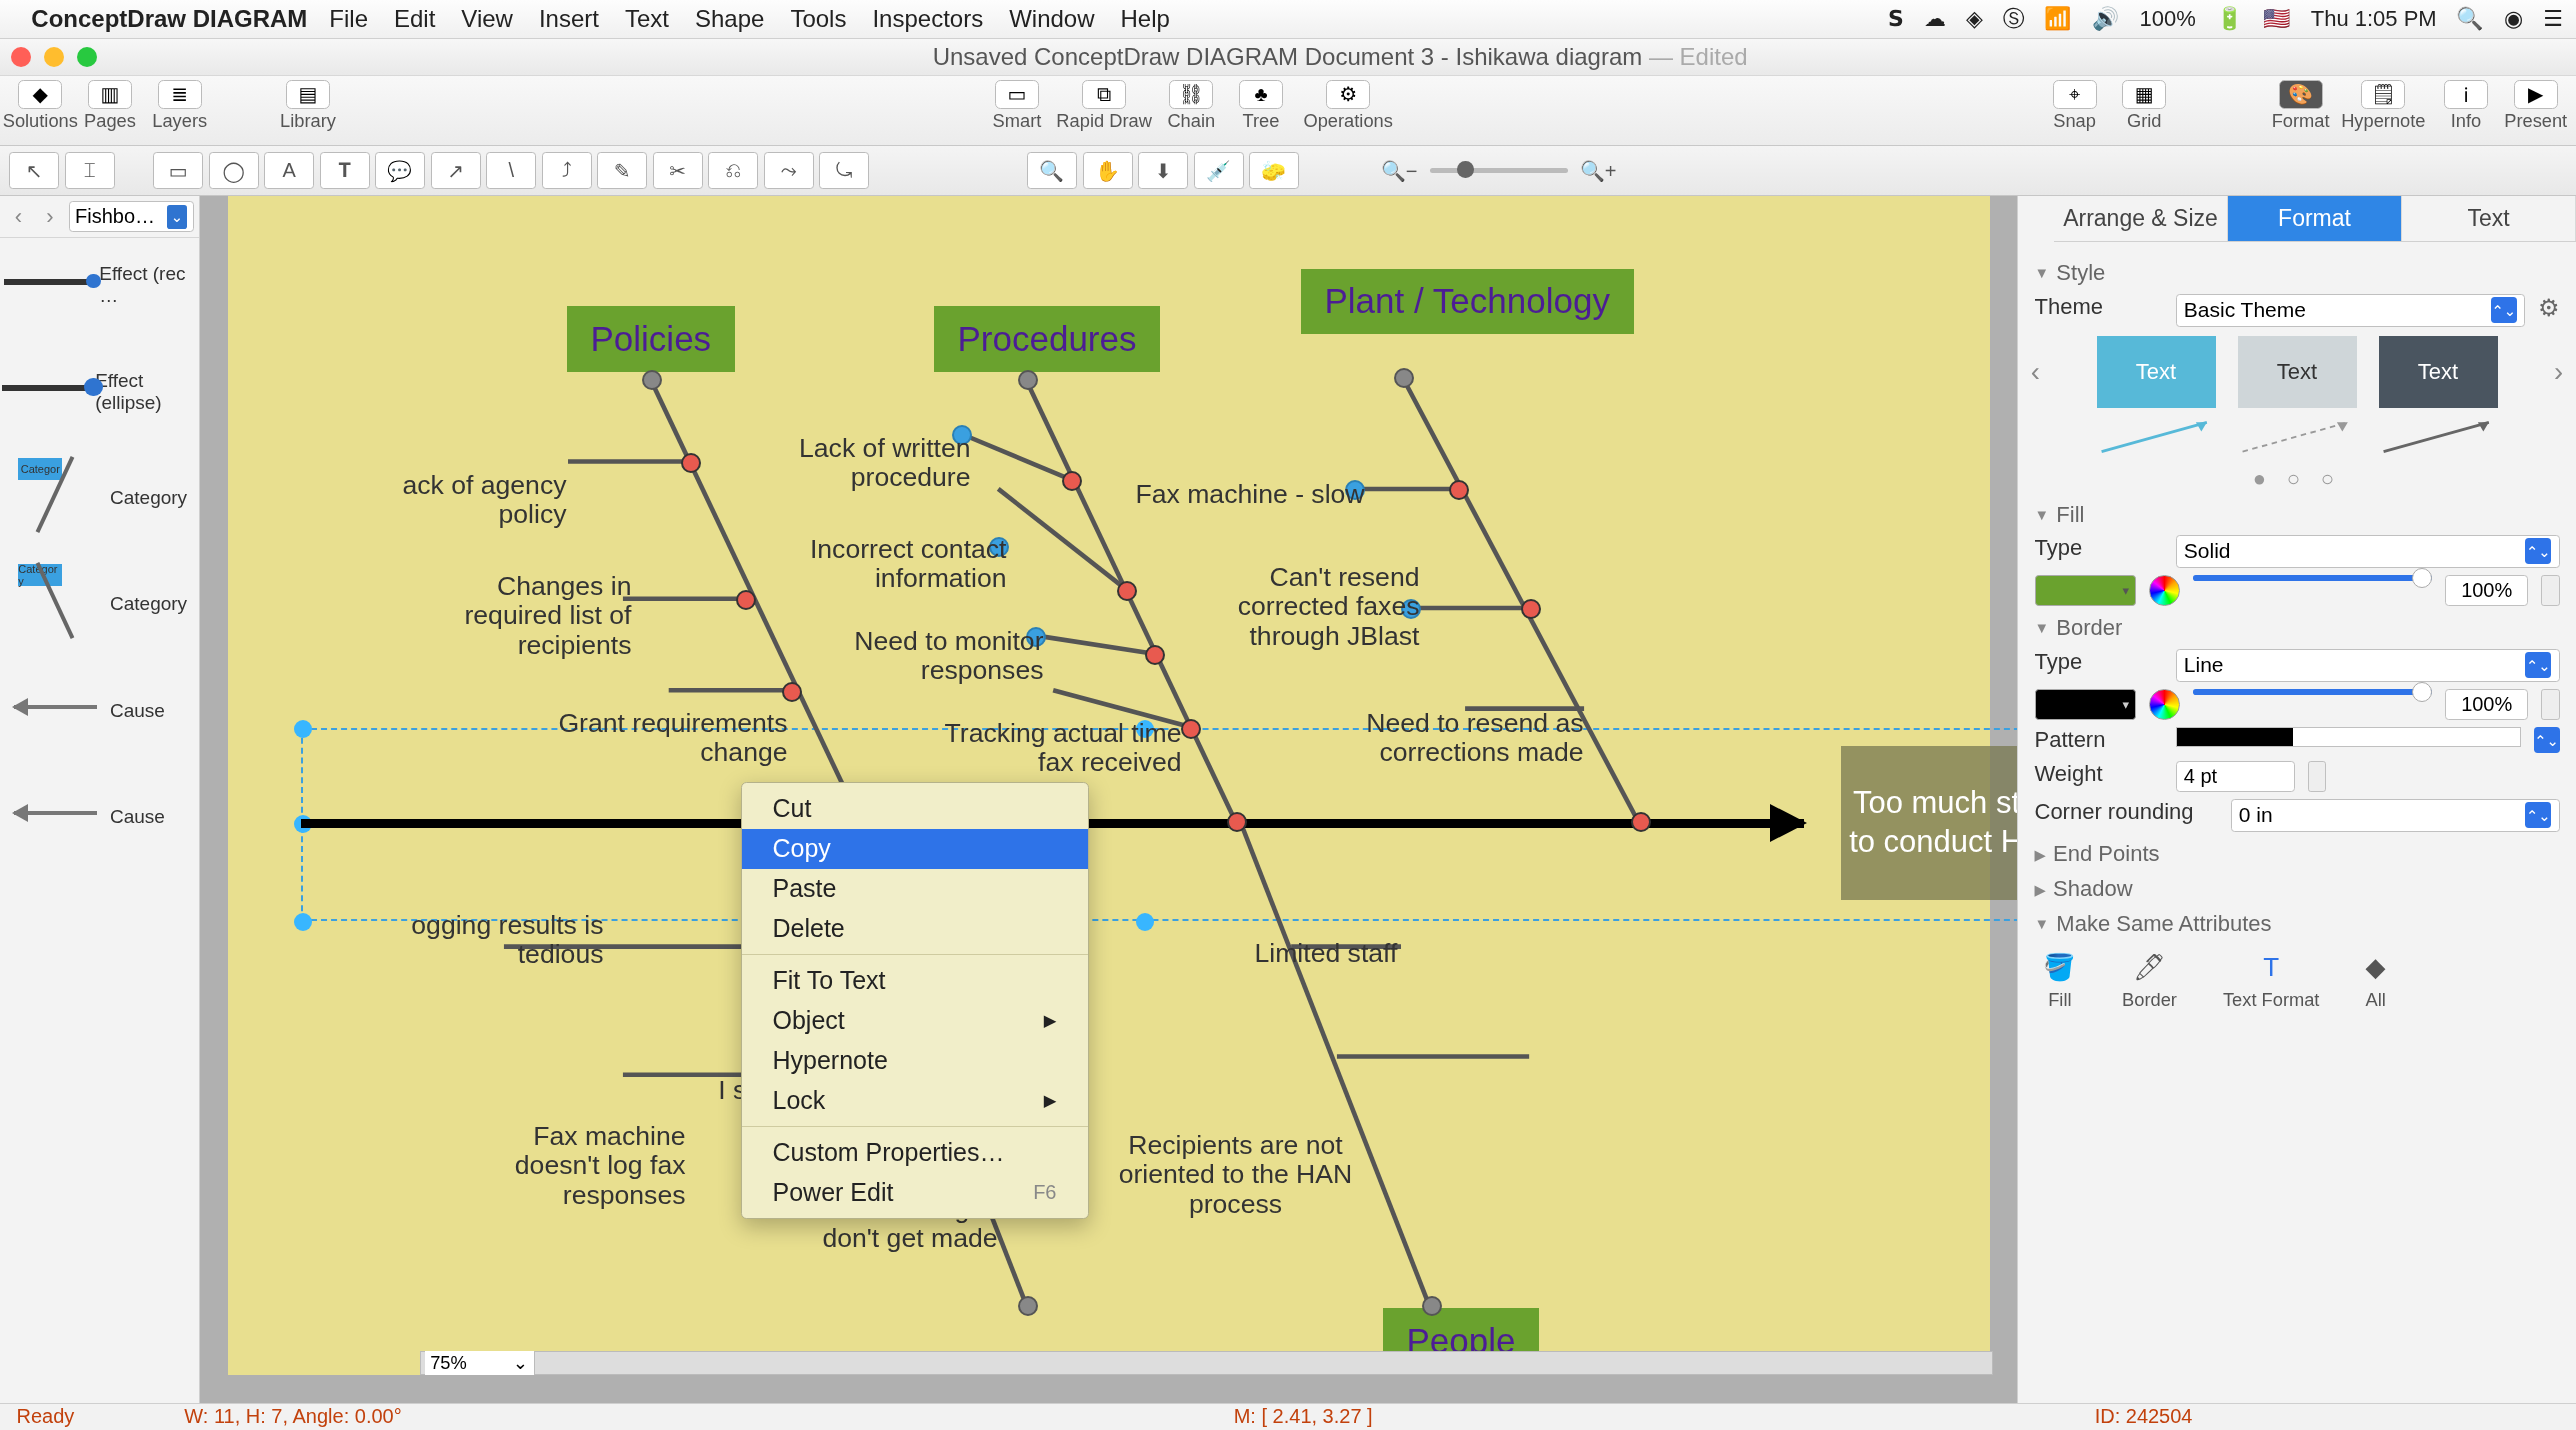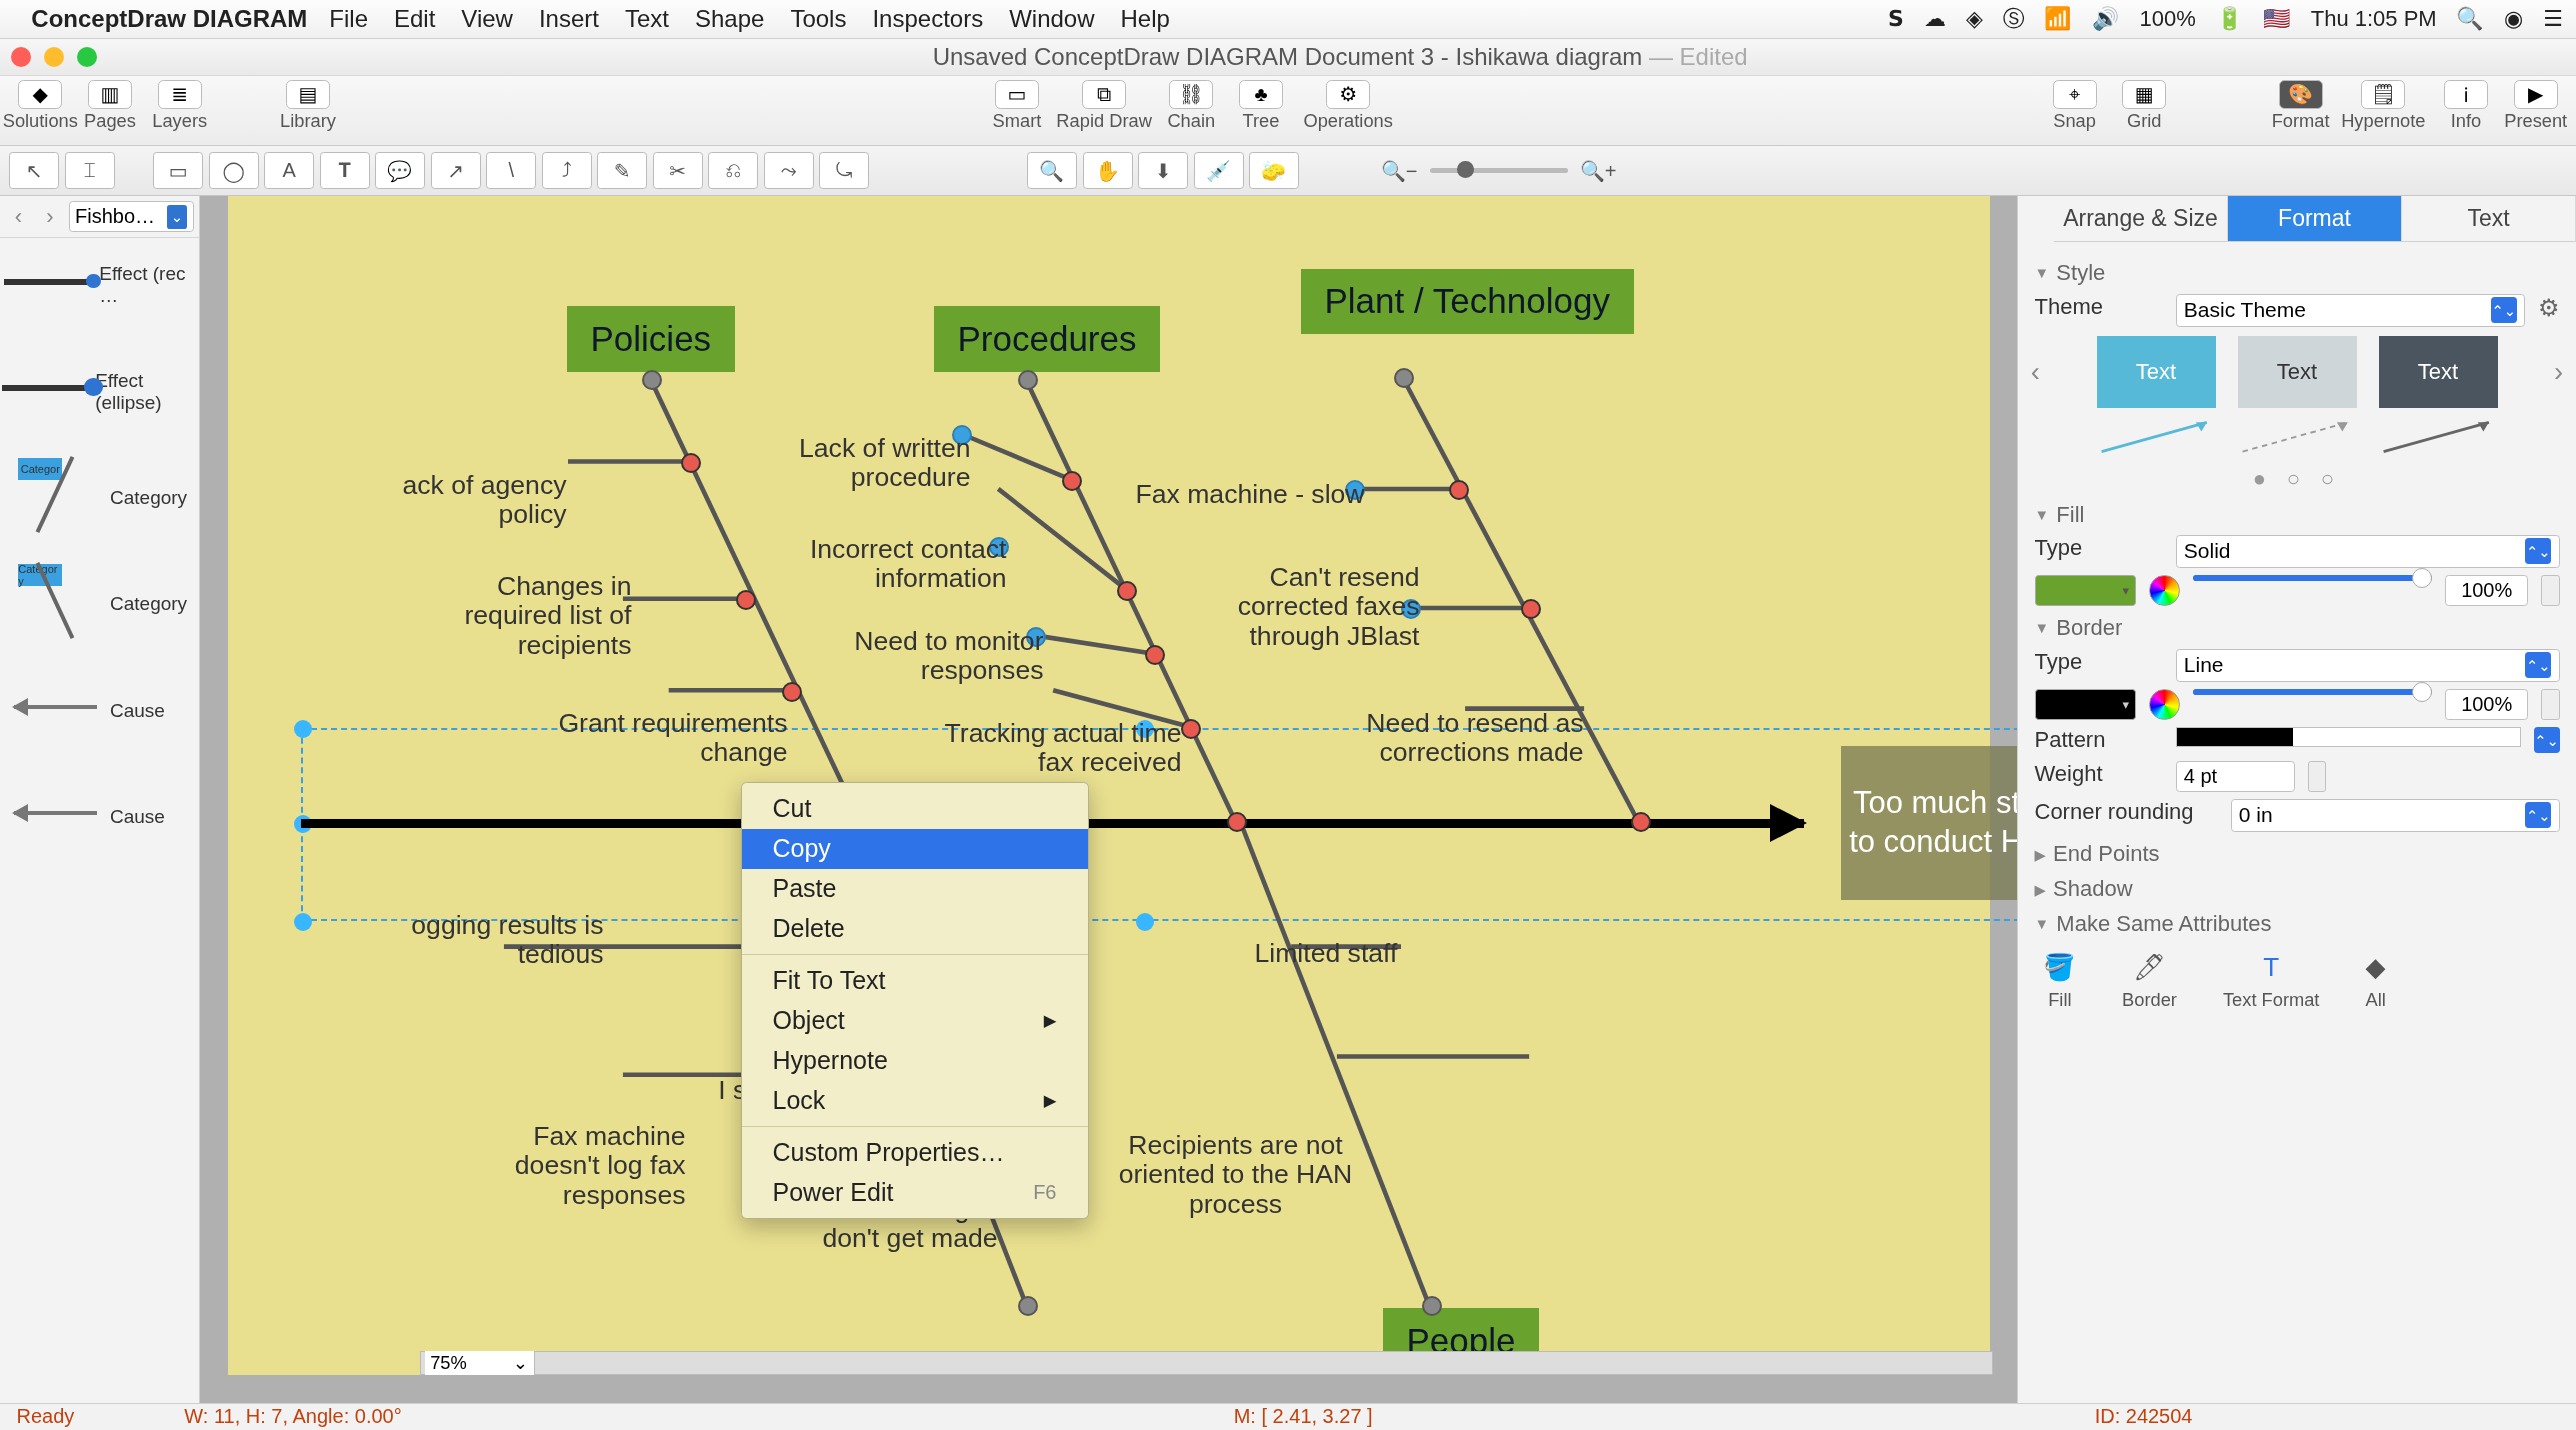--- a/index.html
+++ b/index.html
@@ -58,21 +58,21 @@
 .cat-box{position:absolute;top:0;left:18.3px;width:44px;height:22px;background:#3aa0e0;font-size:11px;color:#333;display:flex;align-items:center;justify-content:center;}
 
 
 .canvas-wrap{flex:1;background:#b0b0b0;position:relative;overflow:hidden;}
 .canvas{position:absolute;top:0;left:27.5px;right:27.5px;bottom:27.5px;background:#e8df8f;}
 .spine{position:absolute;top:623px;left:73px;width:1503px;height:9.2px;background:#000;}
 .spine::after{content:"";position:absolute;right:-3.7px;top:-14.7px;border-left:37px solid #000;border-top:19px solid transparent;border-bottom:19px solid transparent;}
 .sel-box{position:absolute;top:532px;left:73px;width:1769px;height:193px;border:2.8px dashed #3aa0e0;}
 .sel-handle{position:absolute;width:18.3px;height:18.3px;background:#38b6ff;border-radius:50%;}
 .effect-box{position:absolute;top:550px;left:1613px;width:293px;height:154px;background:rgba(120,120,80,.75);color:#fff;display:flex;align-items:center;justify-content:center;text-align:center;font-size:31px;line-height:1.25;padding:5.5px;}
-.cat-label{position:absolute;background:#6aa22e;color:#0f172a;font-size:35px;padding:13px 24px;text-align:center;}
+.cat-label{position:absolute;background:#6aa22e;color:#4c1d95;font-size:35px;padding:13px 24px;text-align:center;}
 .joint{position:absolute;width:20px;height:20px;border-radius:50%;background:#e85a4f;border:2.8px solid #333;}
 .bluejoint{background:#3aa0e0;border:2.8px solid #2b80b5;}
 .greyjoint{background:#888;border:2.8px solid #555;}
 .cause{position:absolute;font-size:26.6px;color:#333;text-align:right;line-height:1.1;}
 .cause.l{text-align:left;}
 
 
 .ctxmenu{position:absolute;top:586px;left:513px;width:348px;background:#f1eec9;border:0.9px solid #b5b28a;border-radius:5.5px;box-shadow:0 7.3px 22px rgba(0,0,0,.25);padding:5.5px 0;font-size:25px;color:#222;}
 .ctxmenu .row{padding:5.5px 31px;display:flex;justify-content:space-between;align-items:center;}
 .ctxmenu .row.sel{background:#2e73e8;color:#fff;}

